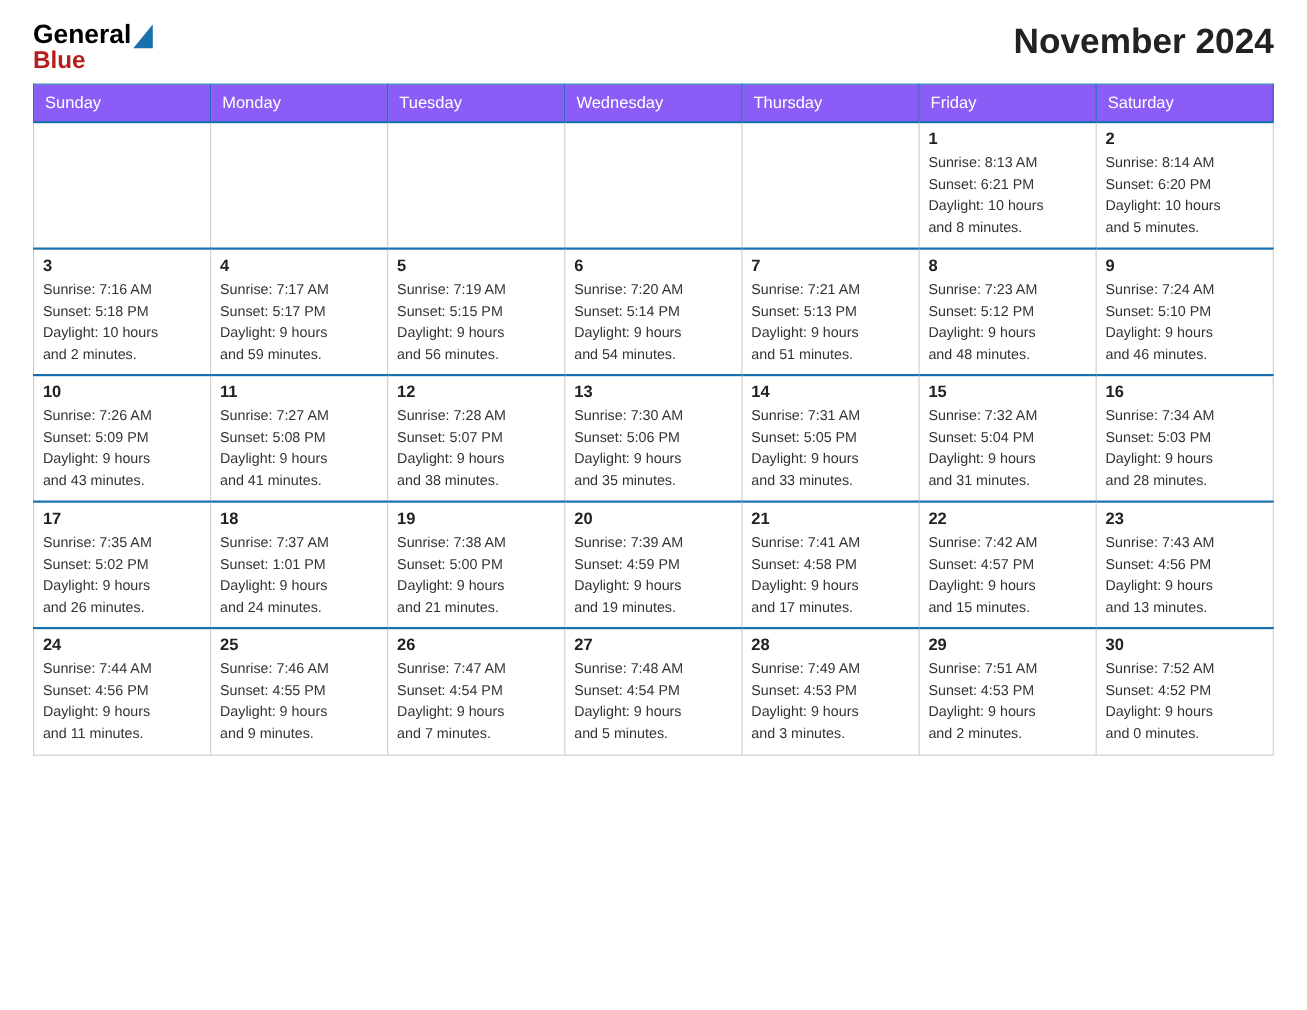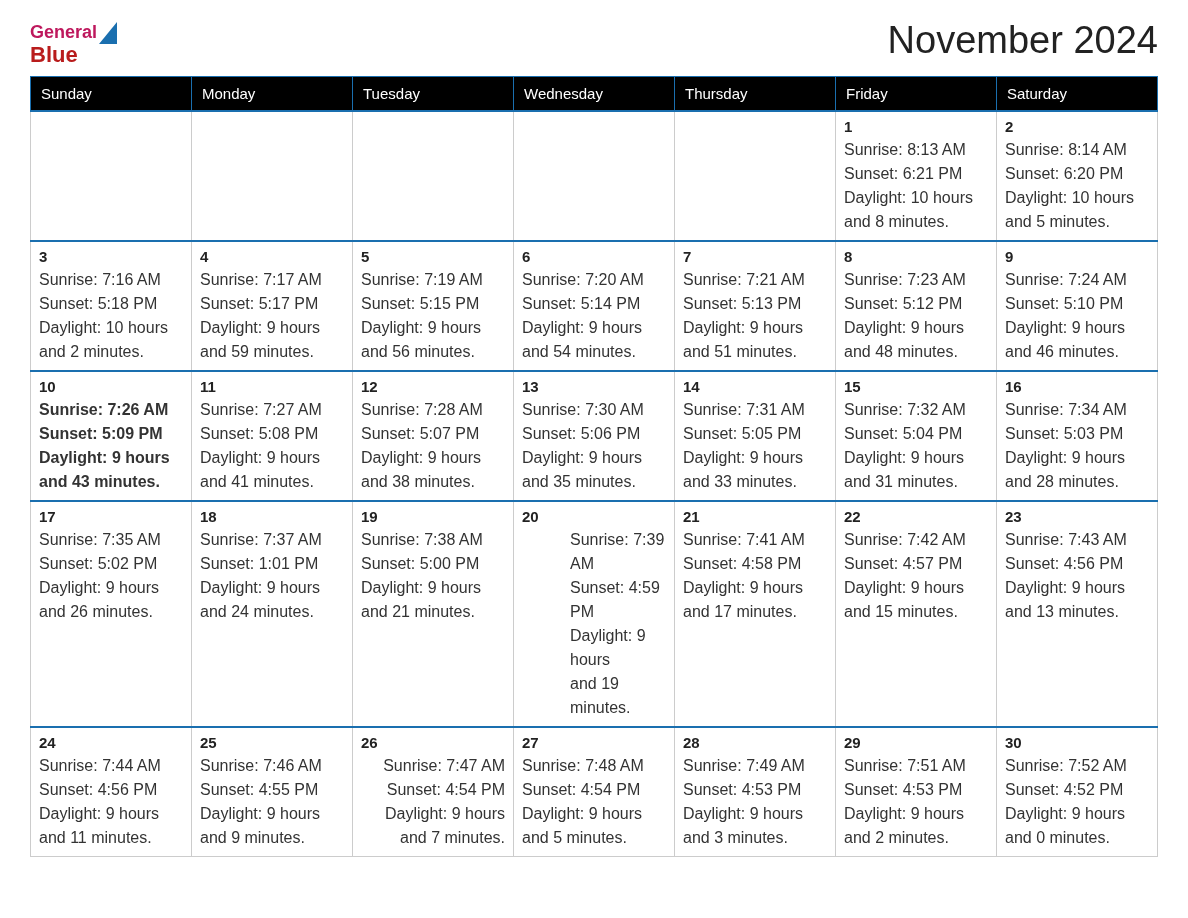--- a/index.html
+++ b/index.html
@@ -15,50 +15,50 @@
       justify-content: space-between;
       align-items: flex-start;
       margin-bottom: 10px;
     }
     .logo {
       display: flex;
       align-items: center;
       gap: 4px;
     }
     .logo-text-general {
-      font-size: 18px;
+      font-size: 24px;
       font-weight: bold;
-      color: #be185d;
+      color: #000000;
     }
     .logo-text-blue {
       font-size: 22px;
       font-weight: bold;
       color: #b91c1c;
     }
     .title-section {
       text-align: right;
     }
     .month-title {
-      font-size: 38px;
-      font-weight: normal;
+      font-size: 32px;
+      font-weight: bold;
       color: #222;
       line-height: 1.1;
     }
     .location-title {
       font-size: 18px;
       color: #444;
       margin-top: 4px;
     }
     .calendar-table {
       width: 100%;
       border-collapse: collapse;
       margin-top: 10px;
     }
     .calendar-table th {
-      background-color: #000000;
+      background-color: #8b5cf6;
       color: #fff;
       text-align: left;
       padding: 8px 10px;
       font-size: 15px;
       font-weight: normal;
       border: 1px solid #1a6faf;
     }
     .calendar-table td {
       border: 1px solid #ccc;
       vertical-align: top;
@@ -67,21 +67,21 @@
       min-height: 90px;
       height: 115px;
     }
     .day-number {
       font-size: 15px;
       font-weight: bold;
       color: #222;
       margin-bottom: 3px;
     }
     .day-info {
-      font-size: 16px;
+      font-size: 13px;
       color: #333;
       line-height: 1.5;
     }
     .empty-cell {
       background: #fff;
     }
     tr:nth-child(even) td {
       background: #f9f9f9;
     }
     tr:nth-child(odd) td {
@@ -197,21 +197,21 @@
           <div class="day-number">9</div>
           <div class="day-info" style="white-space: pre-line;">Sunrise: 7:24 AM
 Sunset: 5:10 PM
 Daylight: 9 hours
 and 46 minutes.</div>
         </td>
       </tr>
       <tr class="week-row">
         <td>
           <div class="day-number">10</div>
-          <div class="day-info" style="white-space: pre-line; font-weight: bold;">Sunrise: 7:26 AM
+          <div class="day-info" style="white-space: pre-line;">Sunrise: 7:26 AM
 Sunset: 5:09 PM
 Daylight: 9 hours
 and 43 minutes.</div>
         </td>
         <td>
           <div class="day-number">11</div>
           <div class="day-info" style="white-space: pre-line;">Sunrise: 7:27 AM
 Sunset: 5:08 PM
 Daylight: 9 hours
 and 41 minutes.</div>
@@ -269,21 +269,21 @@
         </td>
         <td>
           <div class="day-number">19</div>
           <div class="day-info" style="white-space: pre-line;">Sunrise: 7:38 AM
 Sunset: 5:00 PM
 Daylight: 9 hours
 and 21 minutes.</div>
         </td>
         <td>
           <div class="day-number">20</div>
-          <div class="day-info" style="white-space: pre-line; margin-left: 48px;">Sunrise: 7:39 AM
+          <div class="day-info" style="white-space: pre-line;">Sunrise: 7:39 AM
 Sunset: 4:59 PM
 Daylight: 9 hours
 and 19 minutes.</div>
         </td>
         <td>
           <div class="day-number">21</div>
           <div class="day-info" style="white-space: pre-line;">Sunrise: 7:41 AM
 Sunset: 4:58 PM
 Daylight: 9 hours
 and 17 minutes.</div>
@@ -313,21 +313,21 @@
         </td>
         <td>
           <div class="day-number">25</div>
           <div class="day-info" style="white-space: pre-line;">Sunrise: 7:46 AM
 Sunset: 4:55 PM
 Daylight: 9 hours
 and 9 minutes.</div>
         </td>
         <td>
           <div class="day-number">26</div>
-          <div class="day-info" style="white-space: pre-line; text-align: right;">Sunrise: 7:47 AM
+          <div class="day-info" style="white-space: pre-line;">Sunrise: 7:47 AM
 Sunset: 4:54 PM
 Daylight: 9 hours
 and 7 minutes.</div>
         </td>
         <td>
           <div class="day-number">27</div>
           <div class="day-info" style="white-space: pre-line;">Sunrise: 7:48 AM
 Sunset: 4:54 PM
 Daylight: 9 hours
 and 5 minutes.</div>

